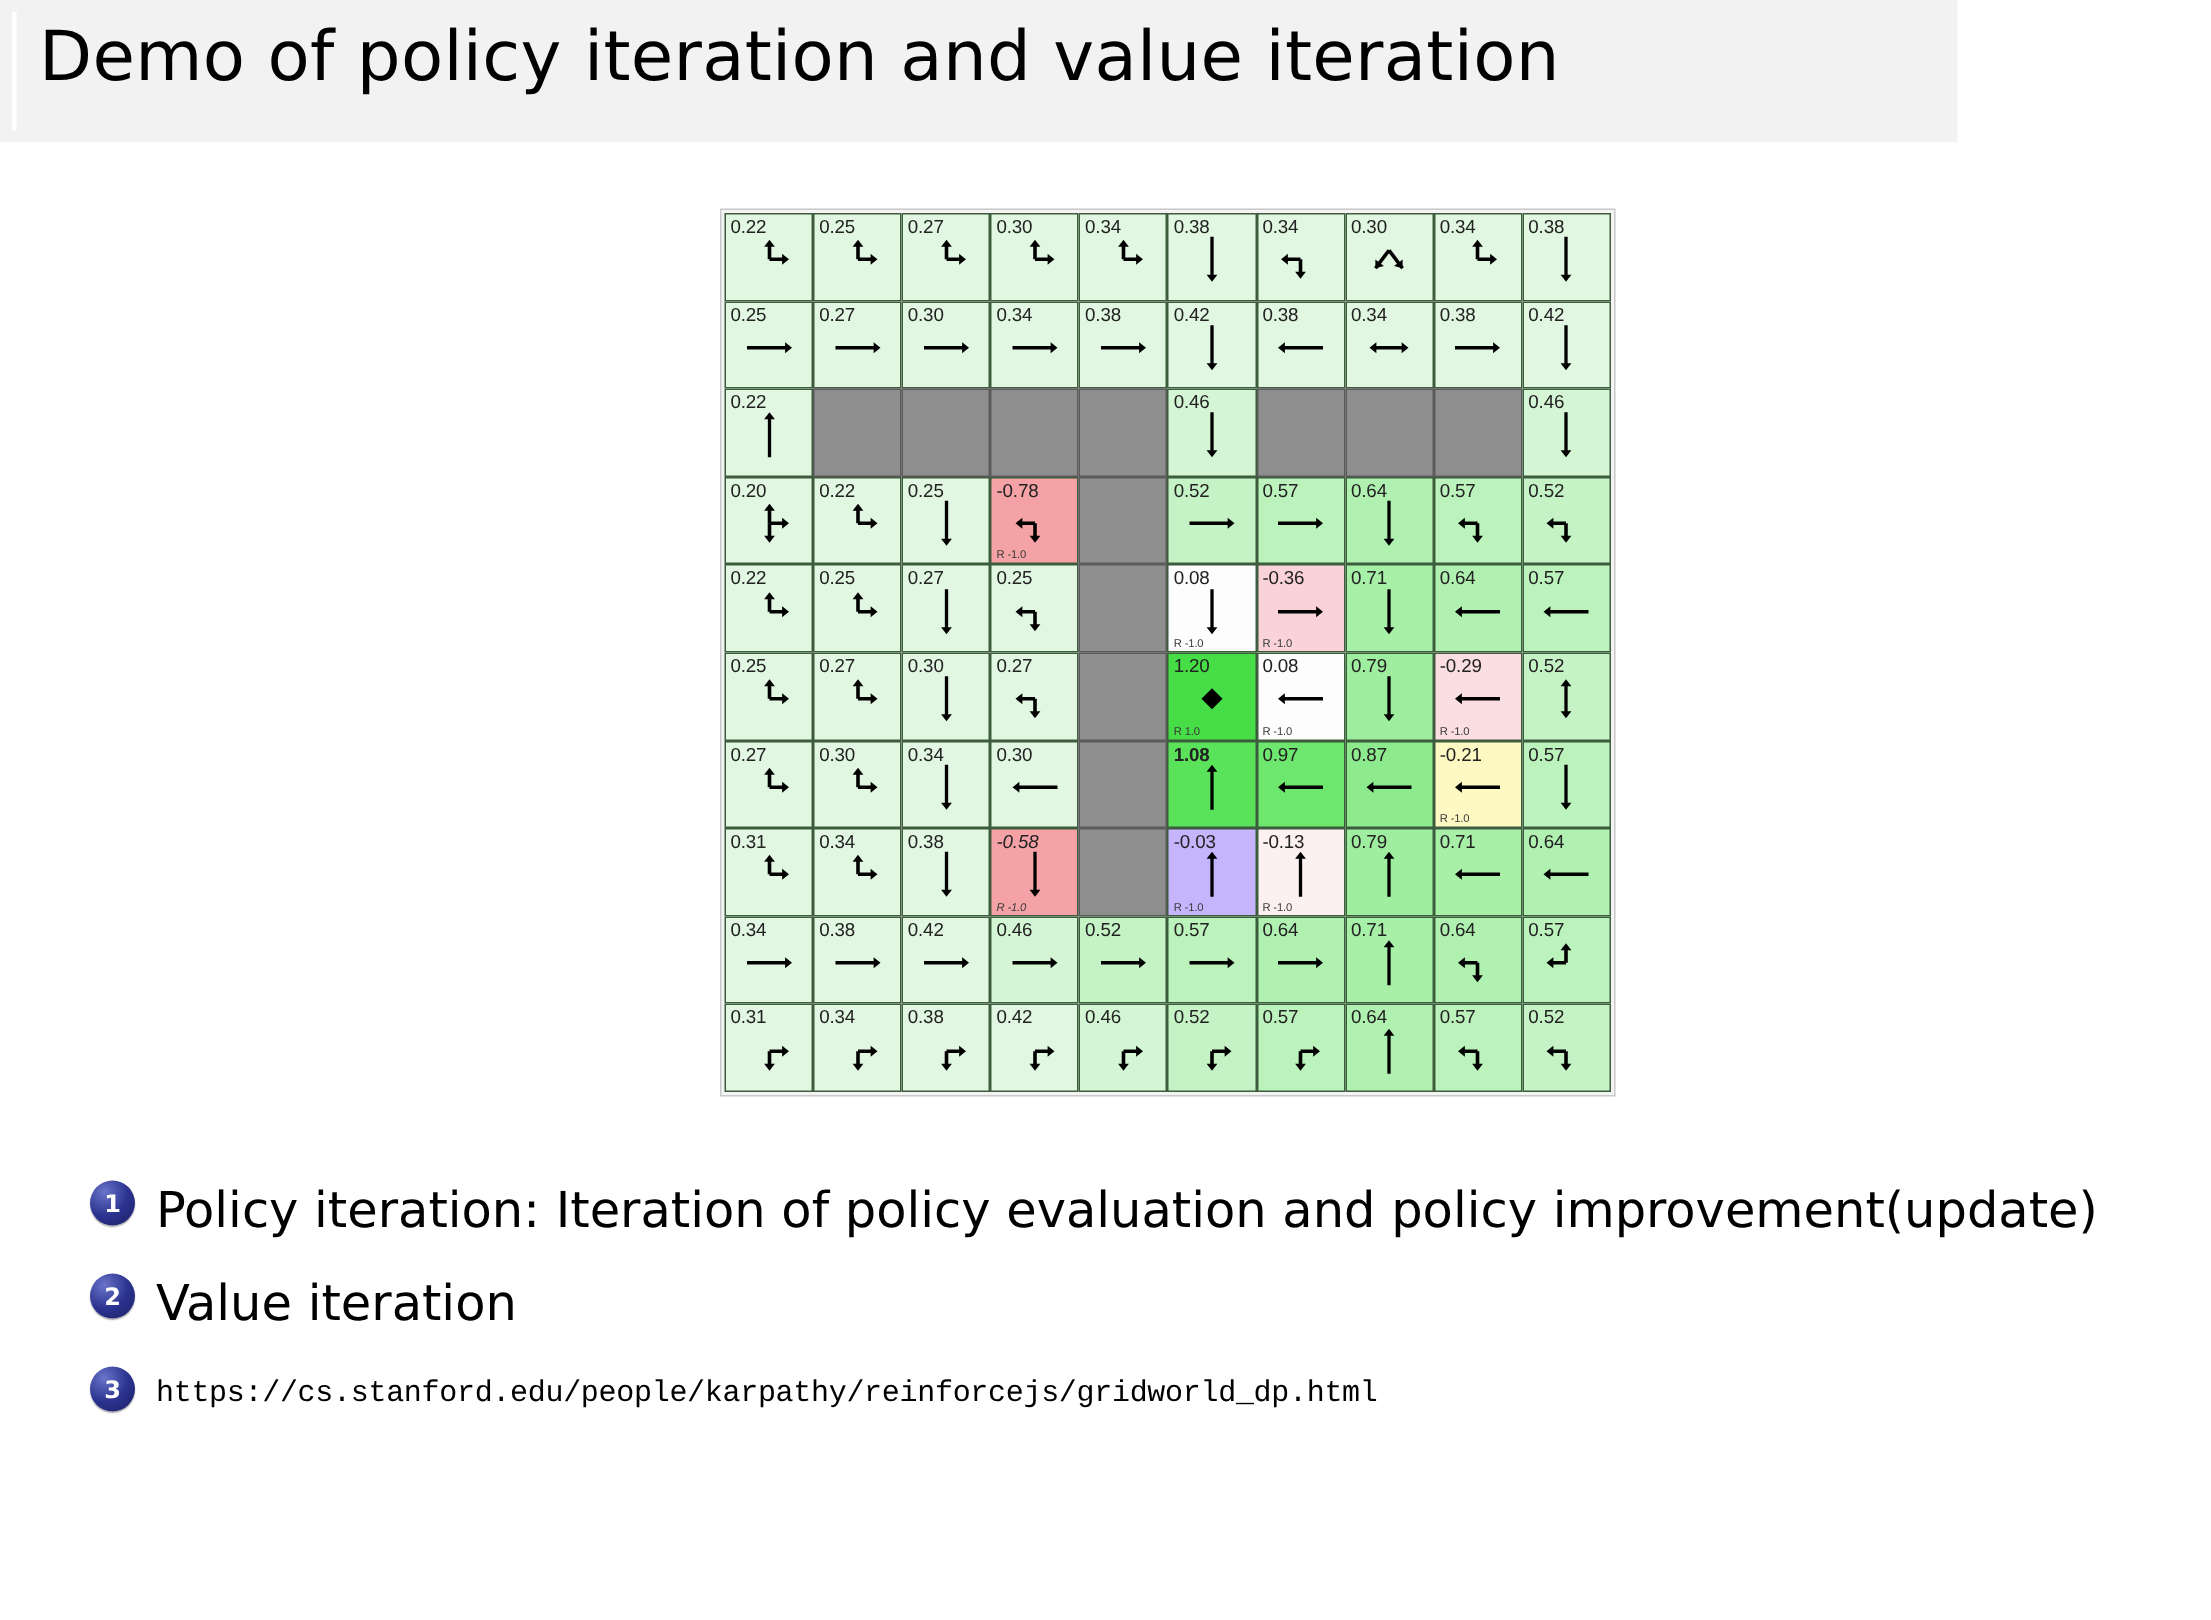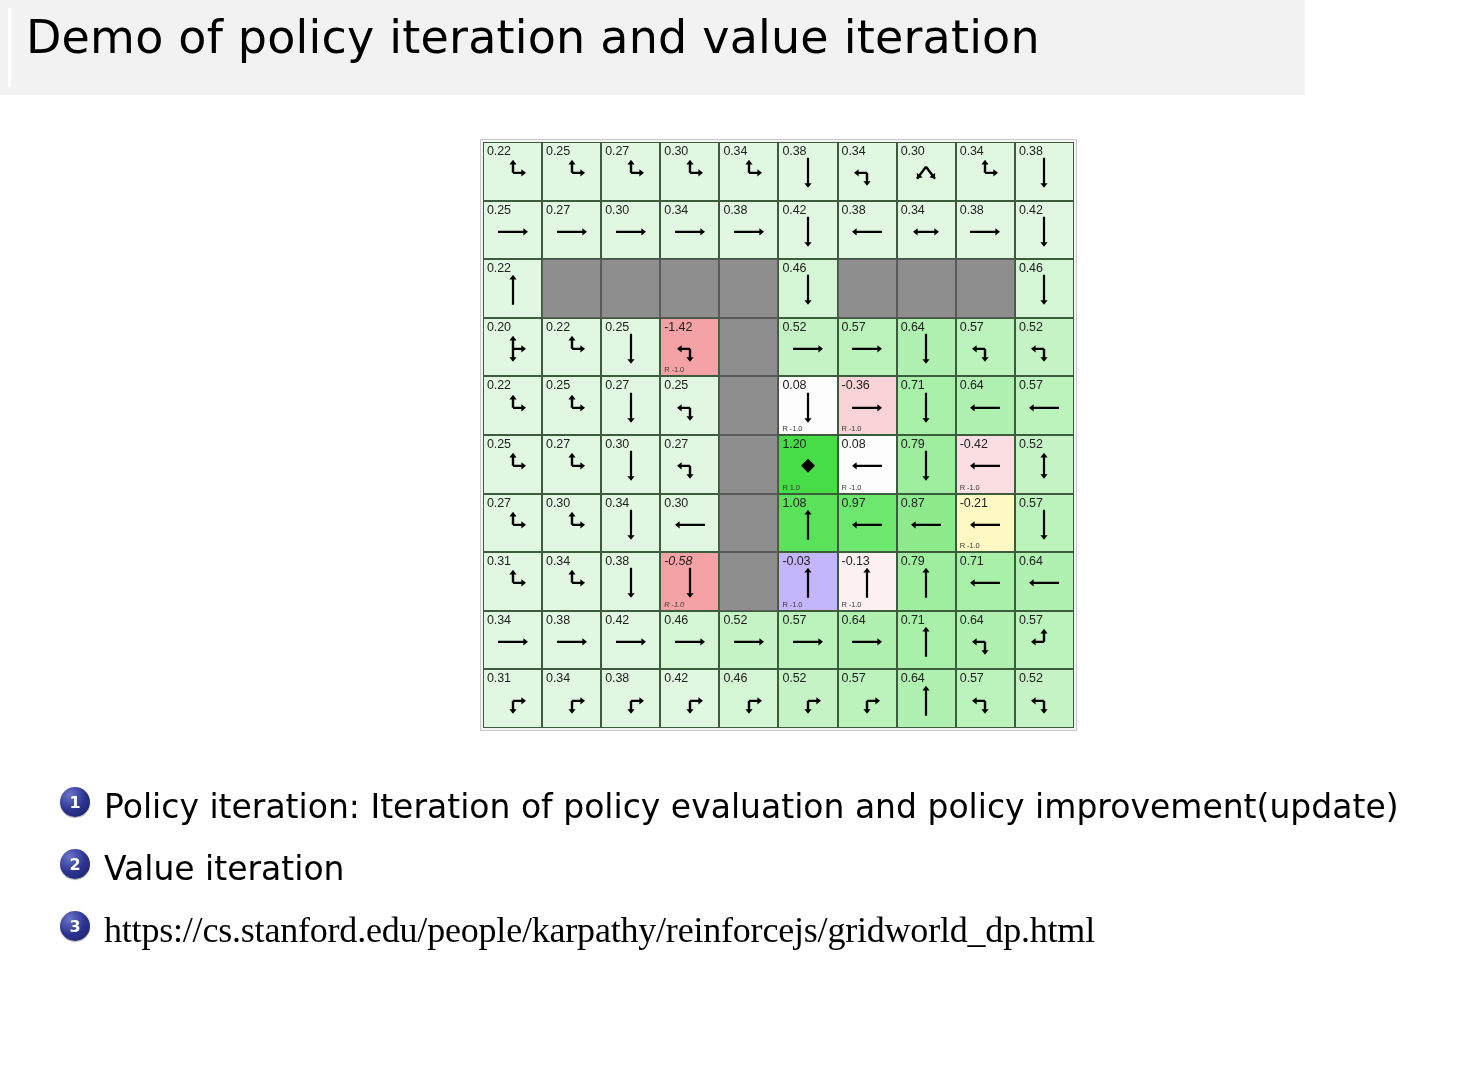--- a/index.html
+++ b/index.html
@@ -137,22 +137,22 @@
     box-shadow: 0 1px 1px rgba(0,0,0,0.35);
   }
   .bullet-text {
     font-family: "DejaVu Sans", sans-serif;
     font-size: 33px;
     line-height: 58px;
     color: #000000;
     max-width: 1330px;
   }
   .bullet-text.mono {
-    font-family: Liberation Serif, serif;
-    font-size: 36px;
+    font-family: Liberation Mono, monospace;
+    font-size: 20px;
     line-height: 56px;
     letter-spacing: -0.2px;
     word-break: break-all;
   }
 </style>
 </head>
 <body>
 
 <div class="title-bar">
   <div class="left-rule"></div>
@@ -419,21 +419,21 @@
       <div class="cell" style="background: rgb(226, 247, 226);">
         <div class="val">0.25</div>
         <div class="arrows">
           <svg viewBox="0 0 46 46" xmlns="http://www.w3.org/2000/svg">
             <line x1="23" y1="8" x2="23" y2="35" stroke="#000" stroke-width="2.2"></line>
             <polygon points="23,38 19.4,33.4 26.6,33.4" fill="#000"></polygon>
           </svg>
         </div>
       </div>
       <div class="cell" style="background: rgb(244, 162, 166);">
-        <div class="val">-1.42</div>
+        <div class="val">-0.78</div>
         <div class="rew">R -1.0</div>
         <div class="arrows">
           <svg viewBox="0 0 46 46" xmlns="http://www.w3.org/2000/svg">
             <line x1="23" y1="23" x2="13" y2="23" stroke="#000" stroke-width="2.4"></line>
             <polygon points="10,23 14.6,19.4 14.6,26.6" fill="#000"></polygon>
             <line x1="23" y1="23" x2="23" y2="33" stroke="#000" stroke-width="2.4"></line>
             <polygon points="23,36 19.4,31.4 26.6,31.4" fill="#000"></polygon>
           </svg>
         </div>
       </div>
@@ -642,21 +642,21 @@
       <div class="cell" style="background: rgb(159, 237, 159);">
         <div class="val">0.79</div>
         <div class="arrows">
           <svg viewBox="0 0 46 46" xmlns="http://www.w3.org/2000/svg">
             <line x1="23" y1="8" x2="23" y2="35" stroke="#000" stroke-width="2.2"></line>
             <polygon points="23,38 19.4,33.4 26.6,33.4" fill="#000"></polygon>
           </svg>
         </div>
       </div>
       <div class="cell" style="background: rgb(251, 222, 225);">
-        <div class="val">-0.42</div>
+        <div class="val">-0.29</div>
         <div class="rew">R -1.0</div>
         <div class="arrows">
           <svg viewBox="0 0 46 46" xmlns="http://www.w3.org/2000/svg">
             <line x1="38" y1="23" x2="11" y2="23" stroke="#000" stroke-width="2.2"></line>
             <polygon points="8,23 12.6,19.4 12.6,26.6" fill="#000"></polygon>
           </svg>
         </div>
       </div>
       <div class="cell" style="background: rgb(198, 243, 198);">
         <div class="val">0.52</div>
@@ -702,21 +702,21 @@
       <div class="cell" style="background: rgb(226, 247, 226);">
         <div class="val">0.30</div>
         <div class="arrows">
           <svg viewBox="0 0 46 46" xmlns="http://www.w3.org/2000/svg">
             <line x1="38" y1="23" x2="11" y2="23" stroke="#000" stroke-width="2.2"></line>
             <polygon points="8,23 12.6,19.4 12.6,26.6" fill="#000"></polygon>
           </svg>
         </div>
       </div>
       <div class="cell wall"></div>
-      <div class="cell" style="background: rgb(90, 227, 90);">
+      <div class="cell" style="background: rgb(90, 227, 90); font-weight: bold;">
         <div class="val">1.08</div>
         <div class="arrows">
           <svg viewBox="0 0 46 46" xmlns="http://www.w3.org/2000/svg">
             <line x1="23" y1="38" x2="23" y2="11" stroke="#000" stroke-width="2.2"></line>
             <polygon points="23,8 26.6,12.6 19.4,12.6" fill="#000"></polygon>
           </svg>
         </div>
       </div>
       <div class="cell" style="background: rgb(109, 231, 109);">
         <div class="val">0.97</div>

